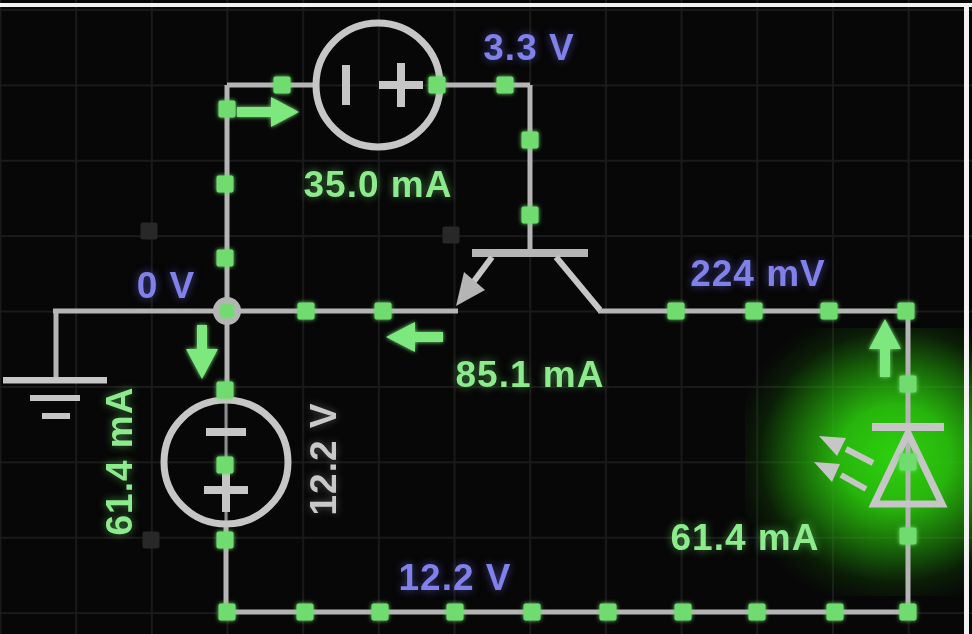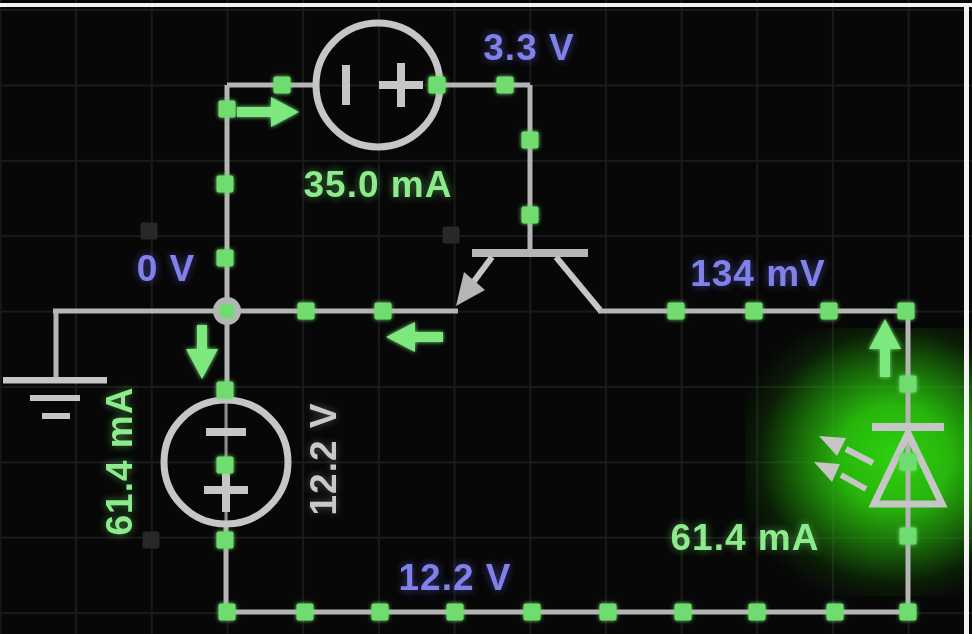--- a/index.html
+++ b/index.html
@@ -180,22 +180,23 @@
       <rect class="dot" x="599.5" y="603.5" width="17" height="17" rx="2"></rect>
       <rect class="dot" x="674.5" y="603.5" width="17" height="17" rx="2"></rect>
       <rect class="dot" x="748.5" y="603.5" width="17" height="17" rx="2"></rect>
       <rect class="dot" x="826.5" y="603.5" width="17" height="17" rx="2"></rect>
       <rect class="dot" x="899.5" y="603.5" width="17" height="17" rx="2"></rect>
     </g>
   </svg>
 
   <div class="lbl lbl-v" style="left:529px;top:48px">3.3 V</div>
   <div class="lbl lbl-i" style="left:378px;top:185px">35.0 mA</div>
-  <div class="lbl lbl-v" style="left:166px;top:269px">0 V</div>
-  <div class="lbl lbl-v" style="left:758px;top:274px">134 mV</div>
+  <div class="lbl lbl-v" style="left:166px;top:286px">0 V</div>
+  <div class="lbl lbl-v" style="left:758px;top:274px">224 mV</div>
+  <div class="lbl lbl-i" style="left:530px;top:375px">85.1 mA</div>
   <div class="lbl lbl-i rot" style="left:120px;top:461px">61.4 mA</div>
   <div class="lbl lbl-n rot" style="left:324px;top:459px">12.2 V</div>
   <div class="lbl lbl-i" style="left:745px;top:538px">61.4 mA</div>
   <div class="lbl lbl-v" style="left:455px;top:578px">12.2 V</div>
 
   <div class="frame-top"></div>
   <div class="frame-right"></div>
 </div>
 
 </body></html>

